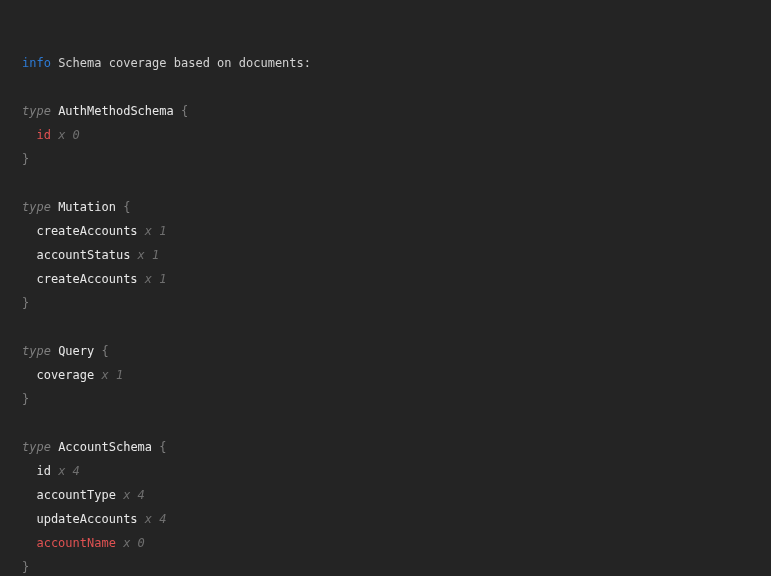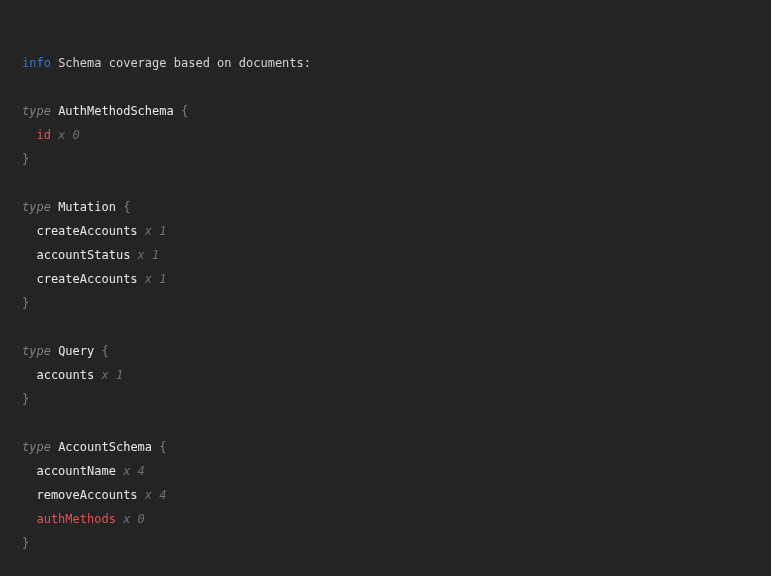--- a/index.html
+++ b/index.html
@@ -64,24 +64,25 @@
       </div>
       <div class="type-block">
         <div class="line"><span class="t-keyword">type</span> <span class="t-typename">Mutation</span> <span class="t-brace">{</span></div>
         <div class="line field-line"><span class="t-field">createAccounts</span> <span class="t-count">x 1</span></div>
         <div class="line field-line"><span class="t-field">accountStatus</span> <span class="t-count">x 1</span></div>
         <div class="line field-line"><span class="t-field">createAccounts</span> <span class="t-count">x 1</span></div>
         <div class="line"><span class="t-brace">}</span></div>
       </div>
       <div class="type-block">
         <div class="line"><span class="t-keyword">type</span> <span class="t-typename">Query</span> <span class="t-brace">{</span></div>
-        <div class="line field-line"><span class="t-field">accounts</span> <span class="t-count">x 1</span></div>
+        <div class="line field-line"><span class="t-field">coverage</span> <span class="t-count">x 1</span></div>
         <div class="line"><span class="t-brace">}</span></div>
       </div>
       <div class="type-block">
         <div class="line"><span class="t-keyword">type</span> <span class="t-typename">AccountSchema</span> <span class="t-brace">{</span></div>
-        <div class="line field-line"><span class="t-field">accountName</span> <span class="t-count">x 4</span></div>
-        <div class="line field-line"><span class="t-field">removeAccounts</span> <span class="t-count">x 4</span></div>
-        <div class="line field-line"><span class="t-field uncovered">authMethods</span> <span class="t-count">x 0</span></div>
+        <div class="line field-line"><span class="t-field">id</span> <span class="t-count">x 4</span></div>
+        <div class="line field-line"><span class="t-field">accountType</span> <span class="t-count">x 4</span></div>
+        <div class="line field-line"><span class="t-field">updateAccounts</span> <span class="t-count">x 4</span></div>
+        <div class="line field-line"><span class="t-field uncovered">accountName</span> <span class="t-count">x 0</span></div>
         <div class="line"><span class="t-brace">}</span></div>
       </div>
     </div>
 </div>
 
 </body></html>

